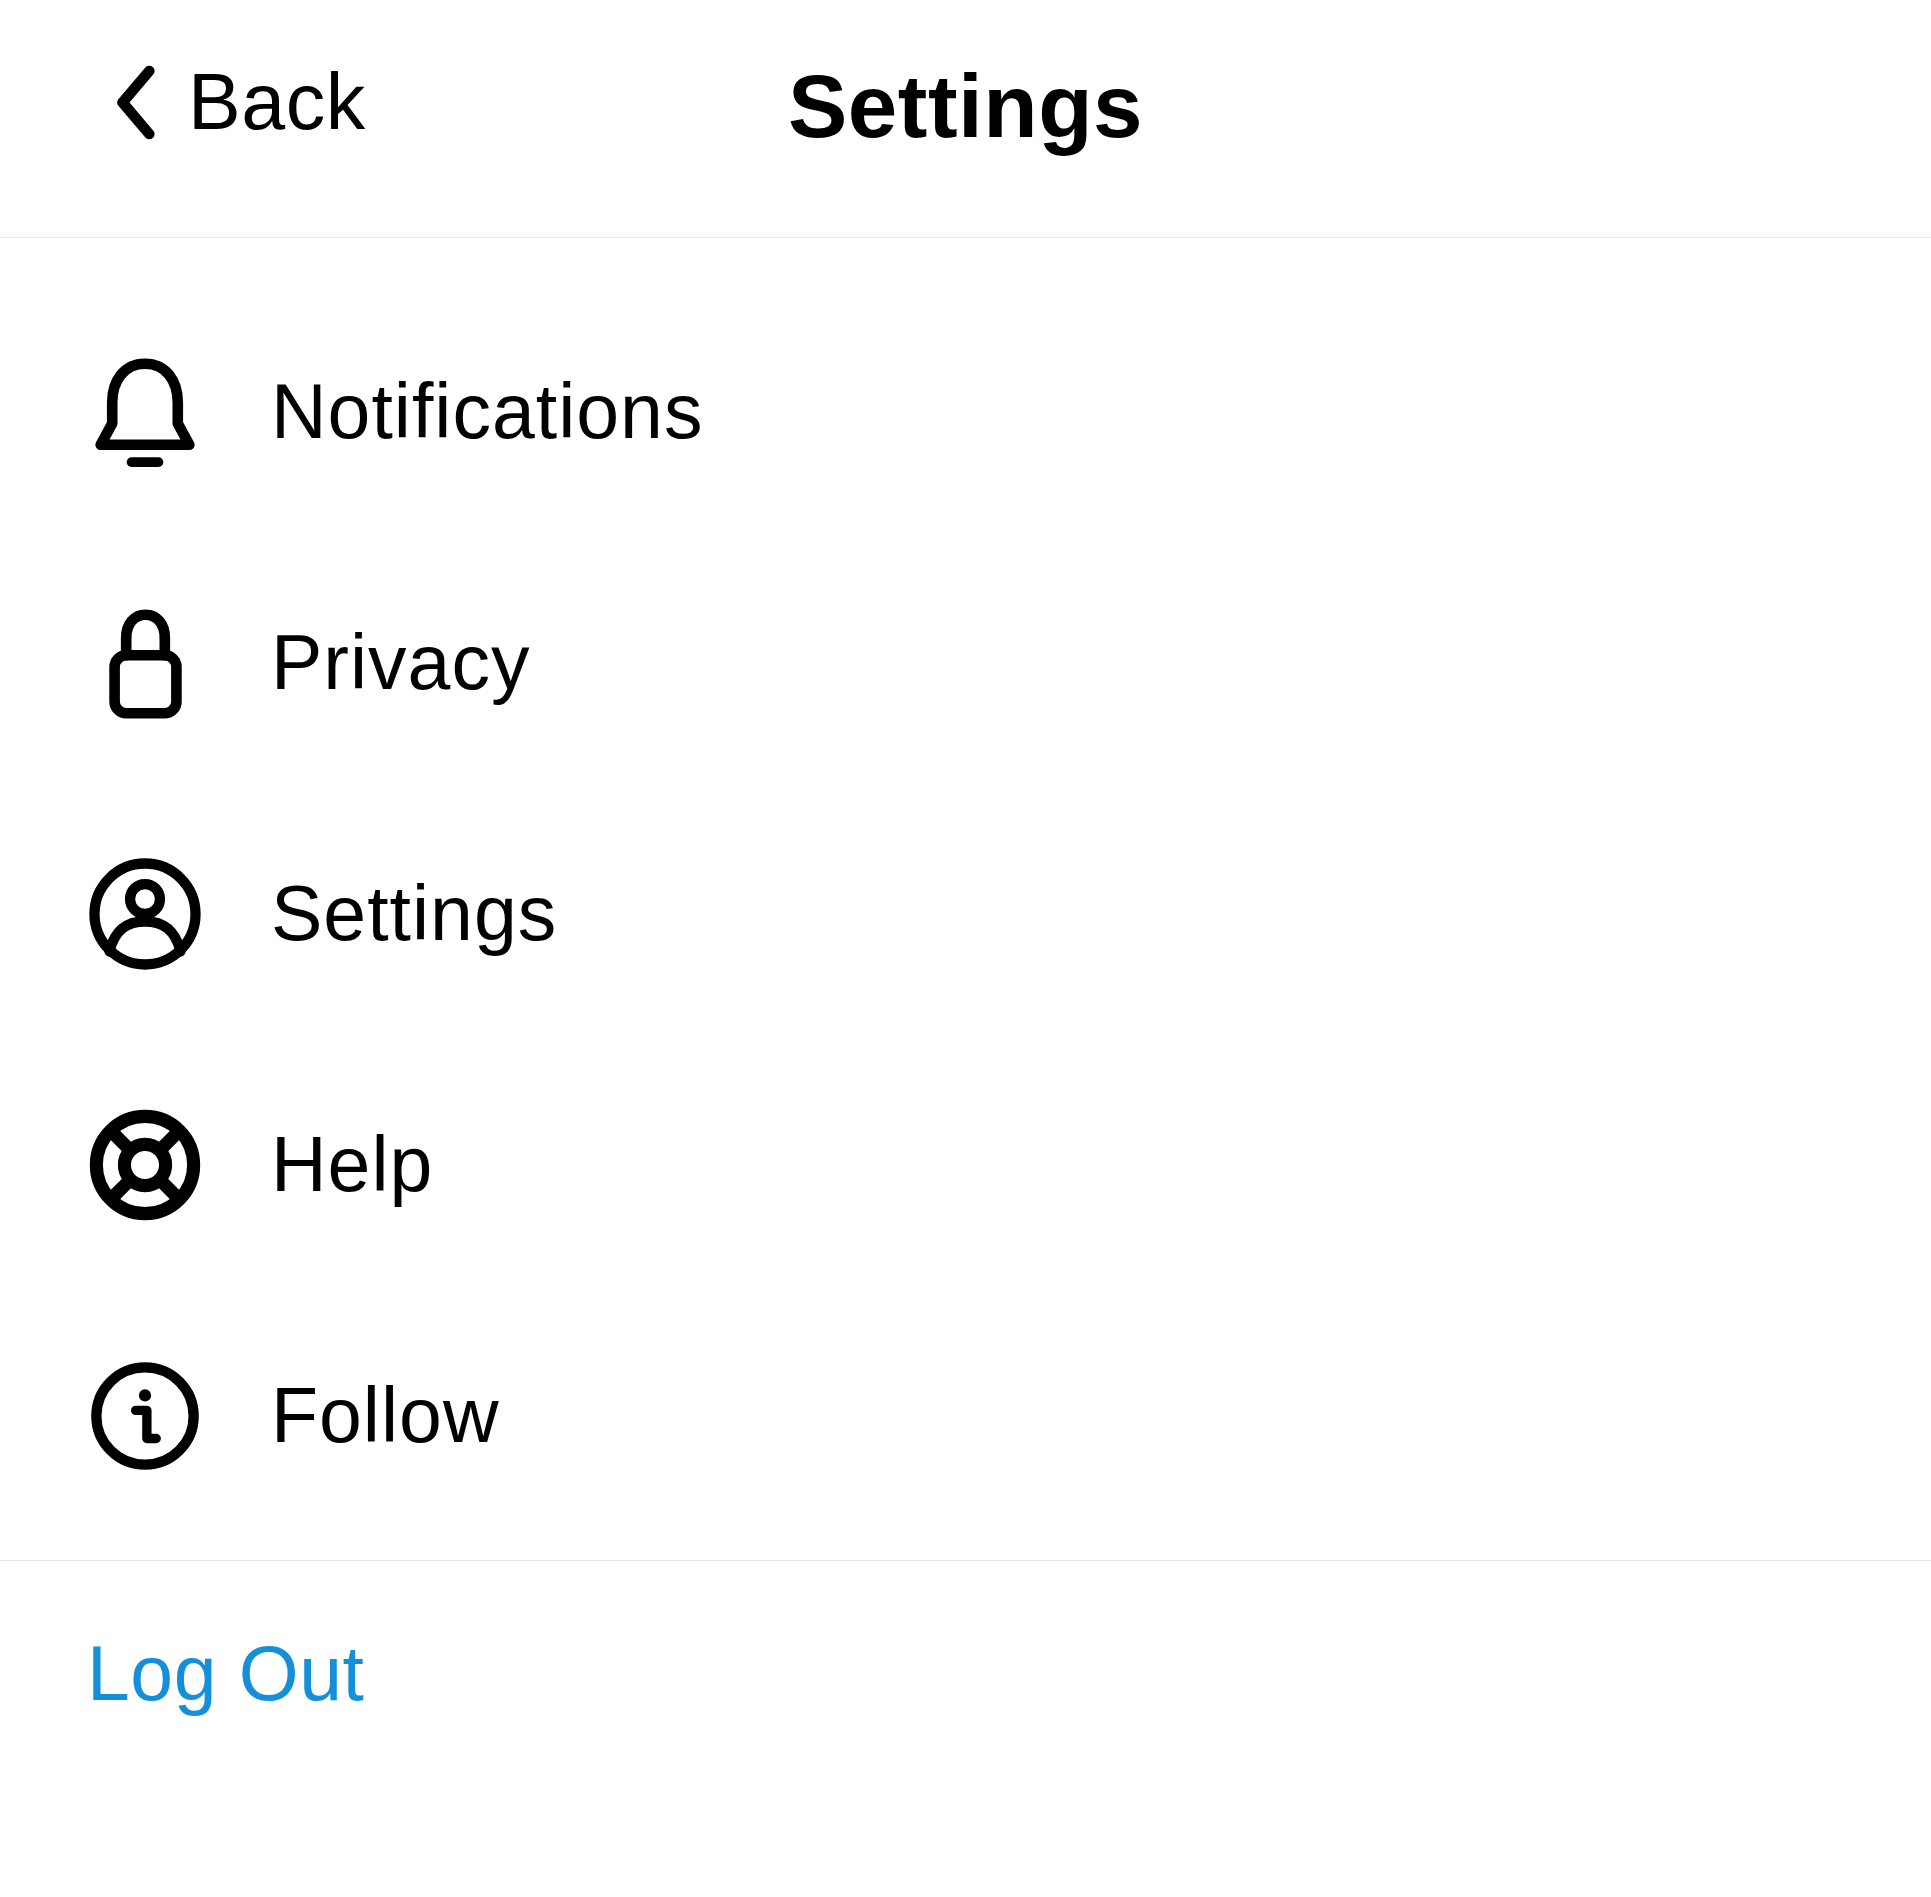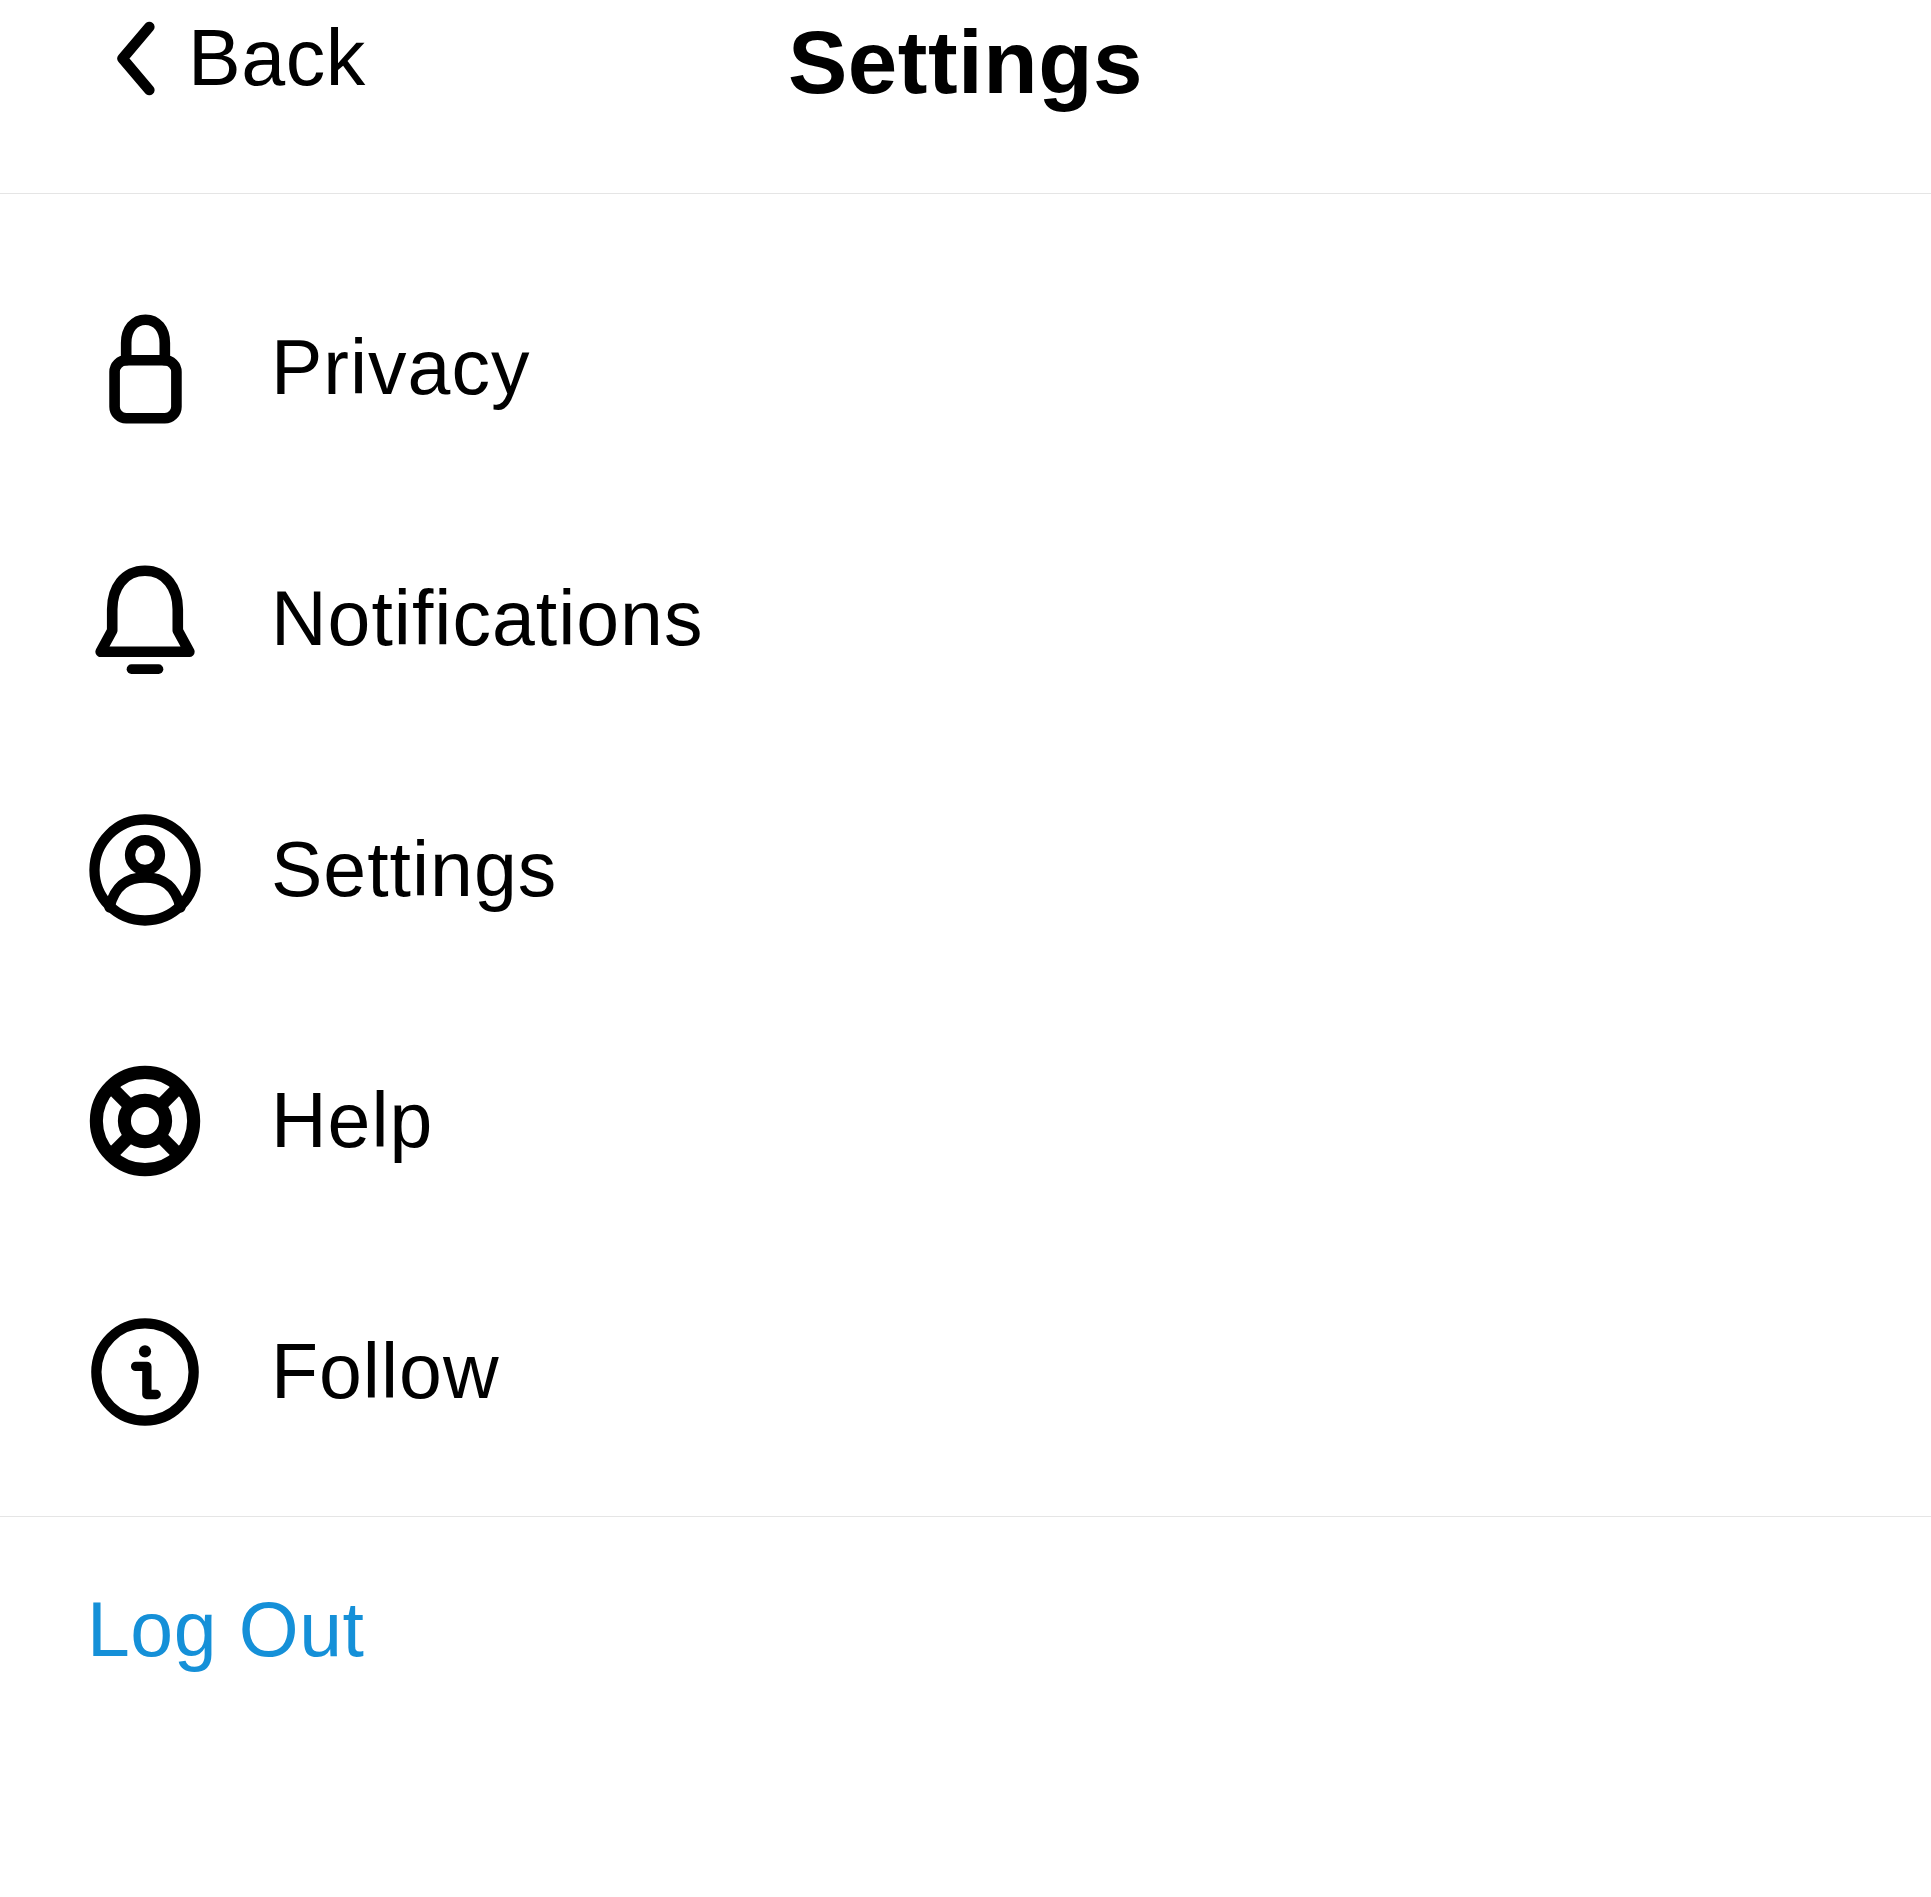--- a/index.html
+++ b/index.html
@@ -12,20 +12,21 @@
   .screen {
     width: 1931px;
     box-sizing: border-box;
     background: #fff;
   }
   
   .header {
     position: relative;
     height: 193px;
     border-bottom: 1.9px solid #e5e5e5;
+    margin-top: 44px;
   }
   .back {
     position: absolute;
     left: 111px;
     top: 0;
     height: 116px;
     display: flex;
     align-items: center;
     gap: 29px;
     cursor: pointer;
@@ -122,38 +123,38 @@
     <div class="title">
       <span>Settings</span>
     </div>
   </div>
 
   <div class="menu">
 
 
     <div class="item">
       <span class="icon">
-        <svg width="85" height="116" viewBox="0 0 88 120" fill="none">
-
-          <path d="M24 52 L24 34 C24 20 32 10 44 10 C56 10 64 20 64 34 L64 52" stroke="#000" stroke-width="11" fill="none" stroke-linecap="round"></path>
-
-          <rect x="12" y="52" width="64" height="60" rx="12" ry="12" stroke="#000" stroke-width="11" fill="none"></rect>
-        </svg>
-      </span>
-      <span class="text">Privacy</span>
-    </div>
-
-    <div class="item">
-      <span class="icon">
         <svg width="108" height="116" viewBox="0 0 112 120" fill="none">
           <path d="M56 10 C34 10 22 28 22 50 L22 72 L10 94 L102 94 L90 72 L90 50 C90 28 78 10 56 10 Z" stroke="#000" stroke-width="11" fill="none" stroke-linejoin="round" stroke-linecap="round"></path>
           <line x1="42" y1="112" x2="70" y2="112" stroke="#000" stroke-width="10" stroke-linecap="round"></line>
         </svg>
       </span>
       <span class="text">Notifications</span>
+    </div>
+
+    <div class="item">
+      <span class="icon">
+        <svg width="85" height="116" viewBox="0 0 88 120" fill="none">
+
+          <path d="M24 52 L24 34 C24 20 32 10 44 10 C56 10 64 20 64 34 L64 52" stroke="#000" stroke-width="11" fill="none" stroke-linecap="round"></path>
+
+          <rect x="12" y="52" width="64" height="60" rx="12" ry="12" stroke="#000" stroke-width="11" fill="none"></rect>
+        </svg>
+      </span>
+      <span class="text">Privacy</span>
     </div>
 
     <div class="item">
       <span class="icon account-icon">
         <svg width="120" height="120" viewBox="0 0 124 124" fill="none">
           <circle cx="62" cy="62" r="54" stroke="#000" stroke-width="11" fill="none"></circle>
           <circle cx="62" cy="46" r="16" stroke="#000" stroke-width="11" fill="none"></circle>
           <path d="M24 102 C30 78 44 70 62 70 C80 70 94 78 100 102" stroke="#000" stroke-width="11" fill="none" stroke-linecap="round"></path>
         </svg>
       </span>

